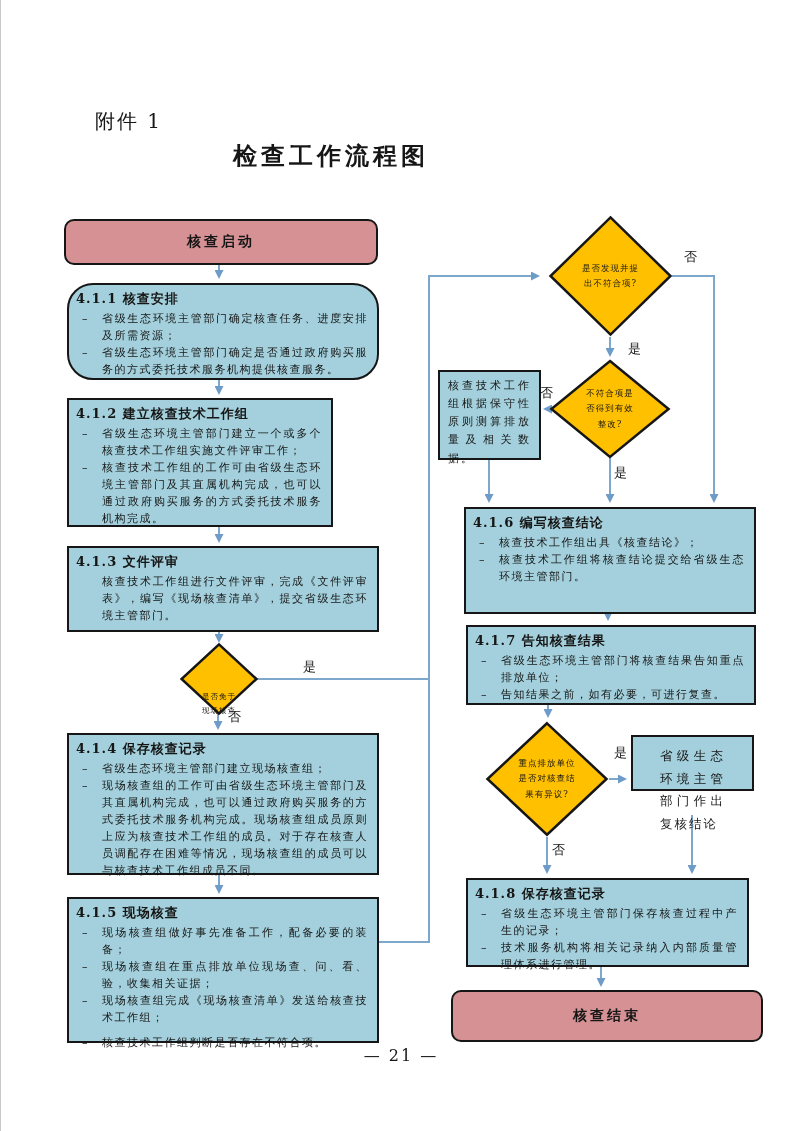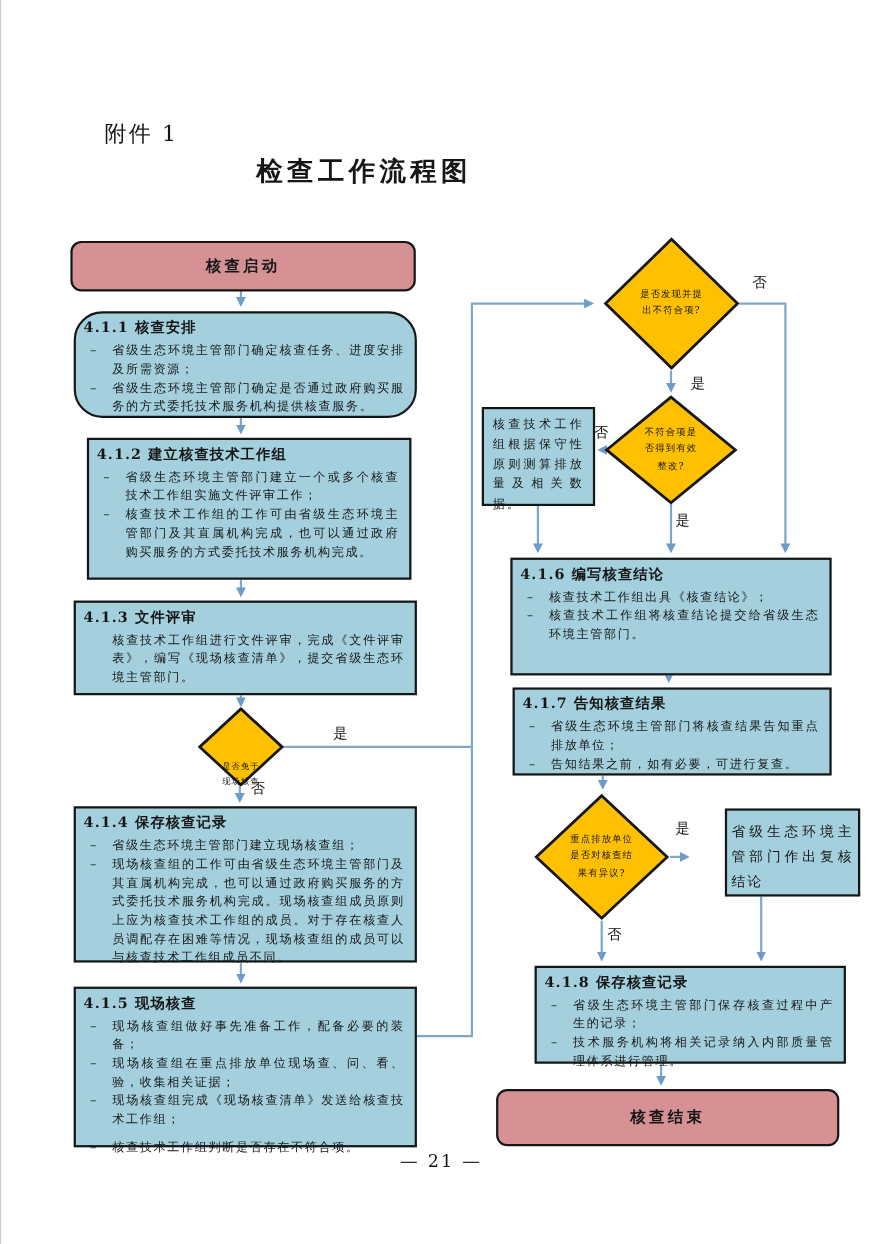--- a/index.html
+++ b/index.html
@@ -90,21 +90,21 @@
     <div class="bullet">
         <span class="dash">–</span>
         <span class="btxt">省级生态环境主管部门确定核查任务、进度安排及所需资源；</span>
       </div>
     <div class="bullet">
         <span class="dash">–</span>
         <span class="btxt">省级生态环境主管部门确定是否通过政府购买服务的方式委托技术服务机构提供核查服务。</span>
       </div>
   </div>
 
-  <div class="pbox" style="left:78px;top:398px;width:295px;height:129px;">
+  <div class="pbox" style="left:66px;top:398px;width:266px;height:129px;">
     <div class="ptitle">4.1.2 建立核查技术工作组</div>
     <div class="bullet">
         <span class="dash">–</span>
         <span class="btxt">省级生态环境主管部门建立一个或多个核查技术工作组实施文件评审工作；</span>
       </div>
     <div class="bullet">
         <span class="dash">–</span>
         <span class="btxt">核查技术工作组的工作可由省级生态环境主管部门及其直属机构完成，也可以通过政府购买服务的方式委托技术服务机构完成。</span>
       </div>
   </div>
@@ -209,25 +209,25 @@
     <svg viewBox="0 0 100 100" preserveAspectRatio="none">
       <polygon points="50,2 98,50 50,98 2,50" fill="#ffc000" stroke="#161616" stroke-width="2.5" vector-effect="non-scaling-stroke"></polygon>
     </svg>
     <div class="dlabel">重点排放单位
 是否对核查结
 果有异议?</div>
   </div>
   <div class="yn" style="left:613px;top:744px;">是</div>
   <div class="yn" style="left:551px;top:841px;">否</div>
 
-  <div class="pbox" style="left:630px;top:735px;width:123px;height:80px;padding:8px 4px;margin-left:28px;">
+  <div class="pbox" style="left:630px;top:735px;width:123px;height:56px;padding:8px 27px;">
     <div class="rbox-text">省级生态环境主管部门作出复核结论</div>
   </div>
 
-  <div class="pbox" style="left:465px;top:878px;width:283px;height:89px;margin-left:20px;">
+  <div class="pbox" style="left:465px;top:878px;width:283px;height:89px;">
     <div class="ptitle">4.1.8 保存核查记录</div>
     <div class="bullet">
         <span class="dash">–</span>
         <span class="btxt">省级生态环境主管部门保存核查过程中产生的记录；</span>
       </div>
     <div class="bullet">
         <span class="dash">–</span>
         <span class="btxt">技术服务机构将相关记录纳入内部质量管理体系进行管理。</span>
       </div>
   </div>

